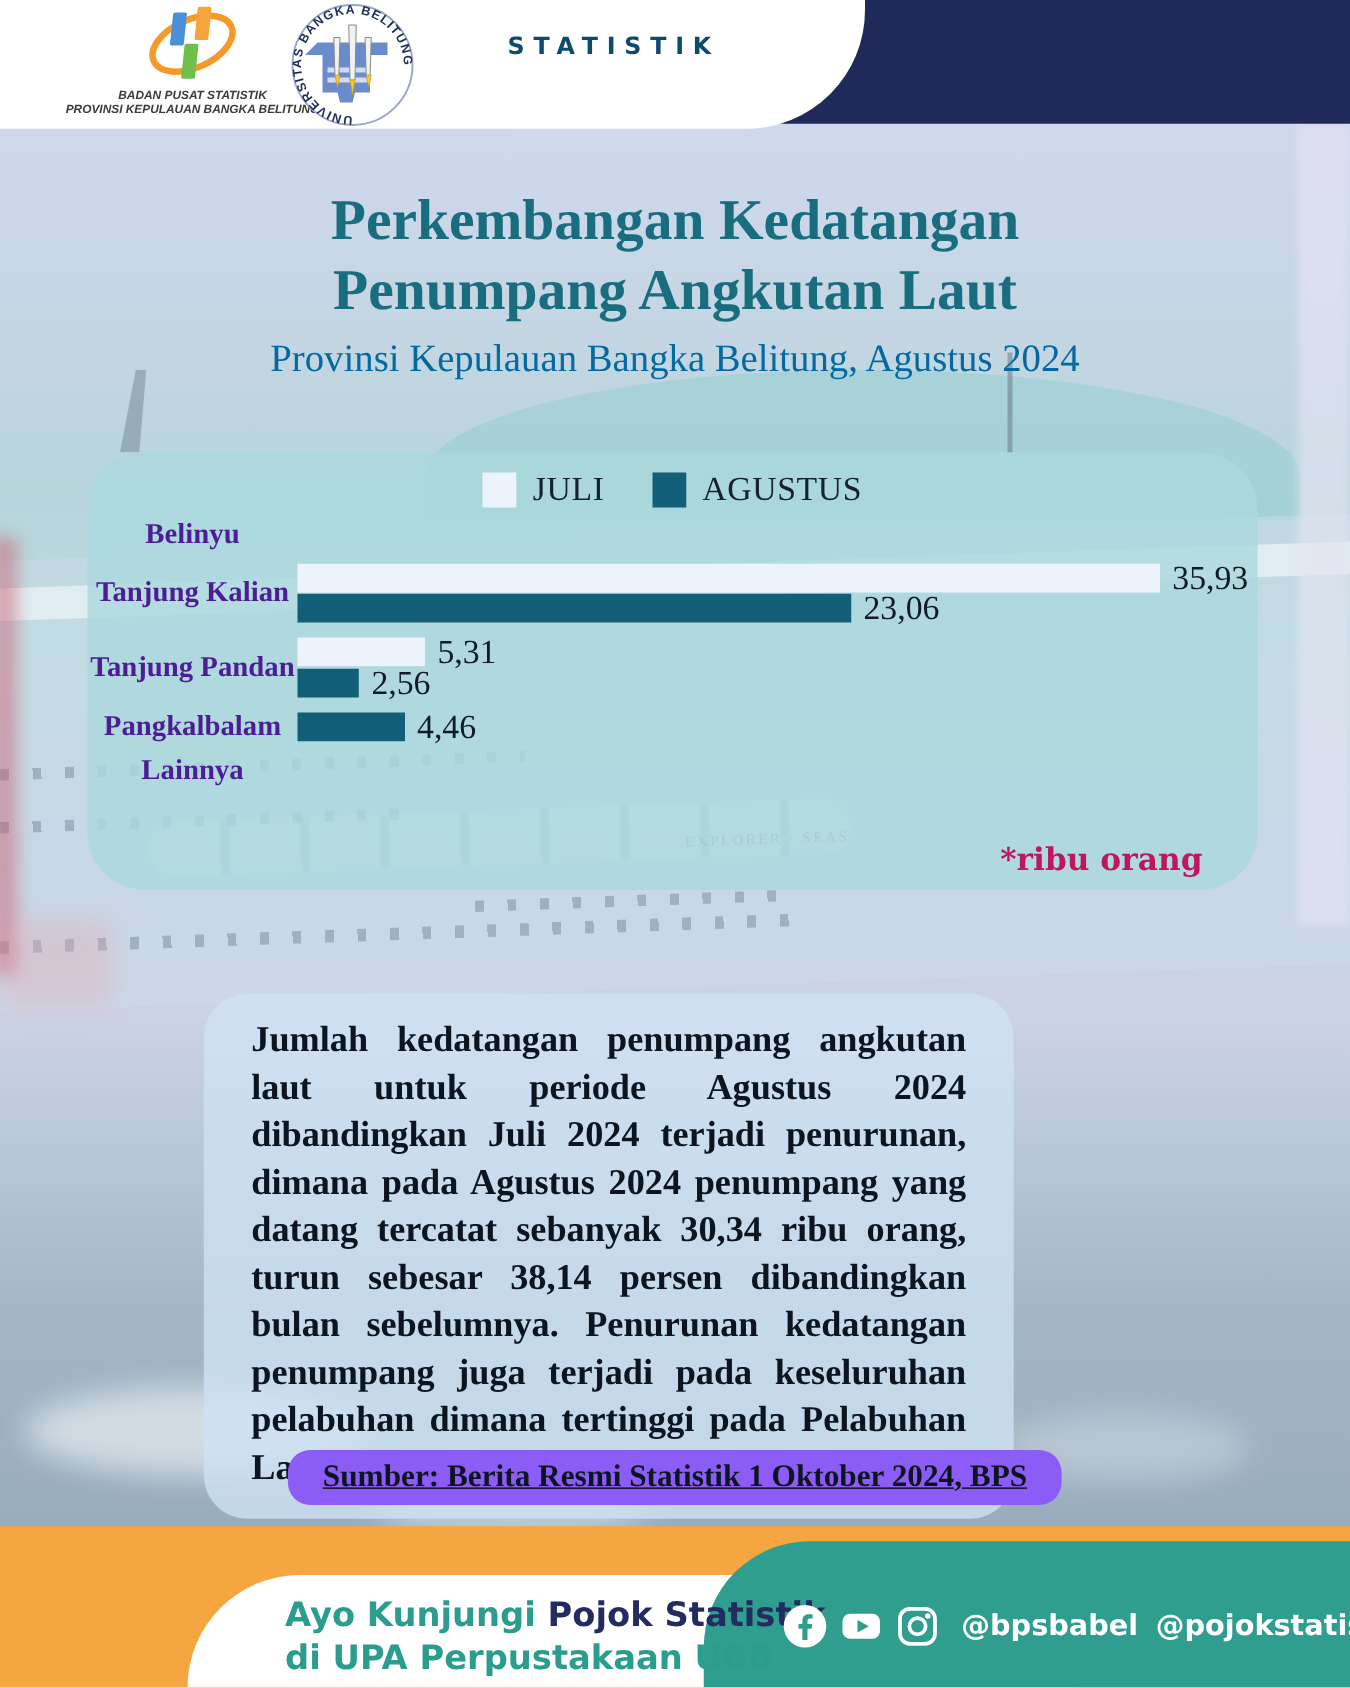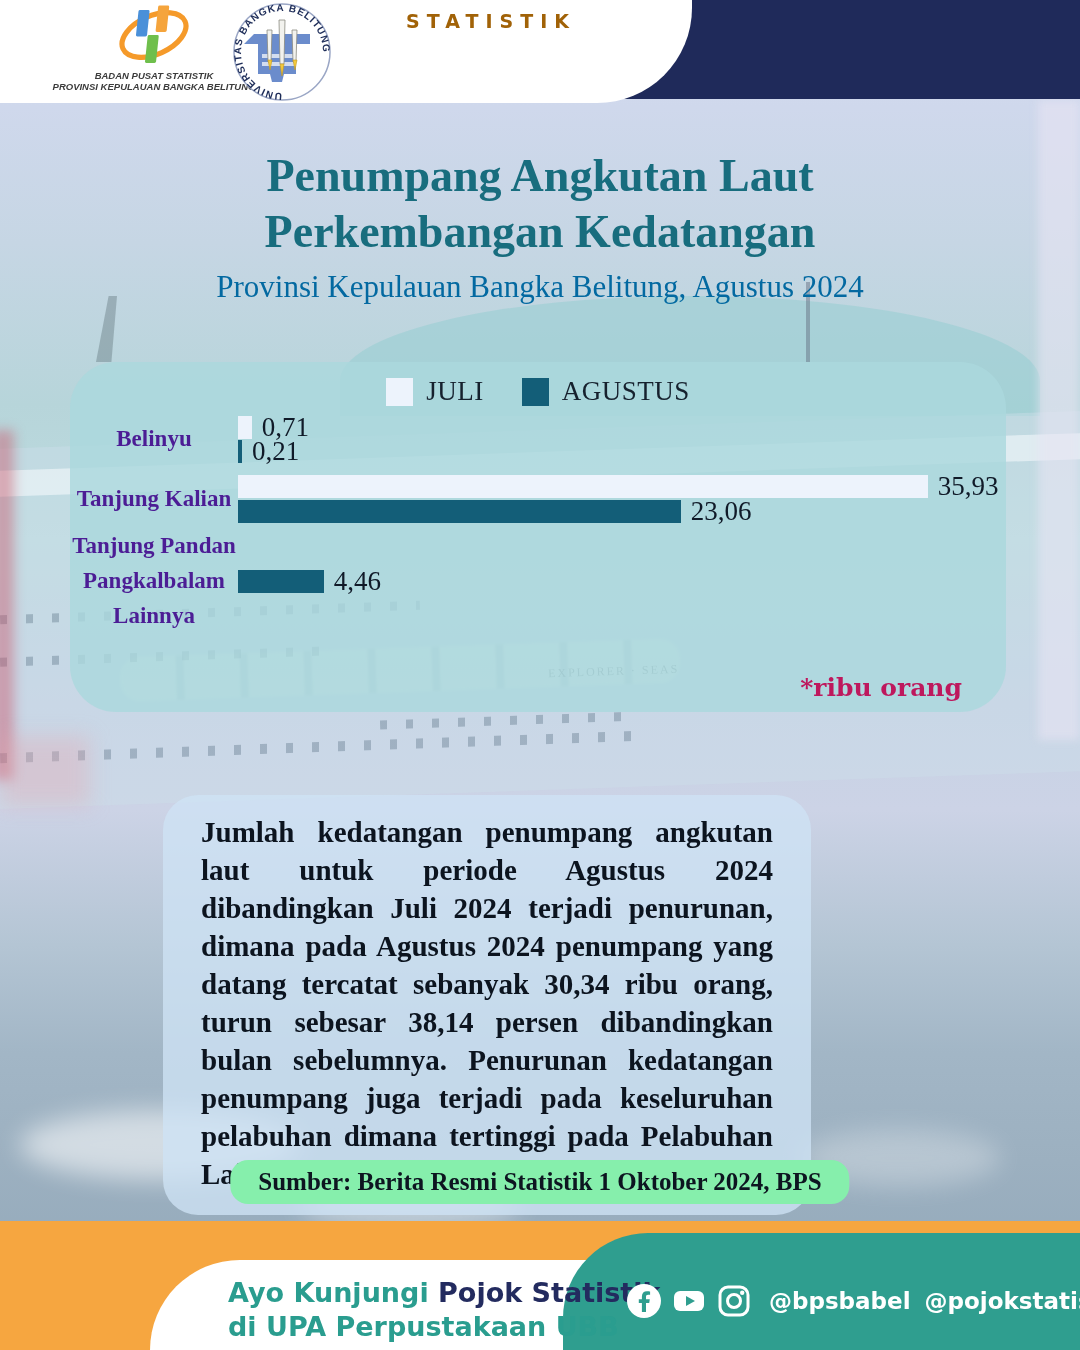--- a/index.html
+++ b/index.html
@@ -46,21 +46,21 @@
   .header-navy{position:absolute;left:0;top:0;width:1080px;height:99px;}
   .header-card{position:absolute;left:0;top:0;width:692px;height:103px;background:#ffffff;
       border-bottom-right-radius:95px;display:flex;align-items:center;}
   .bps-block{position:absolute;left:44px;top:4px;width:220px;text-align:center;}
   .bps-text{font:italic bold 9.5px "Liberation Sans",sans-serif;color:#3c3c3c;line-height:11px;}
   .ubb-block{position:absolute;left:232px;top:2px;}
   .pojok-block{position:absolute;left:386px;top:8px;width:210px;text-align:center;}
   .pojok-word{font-family:"DejaVu Sans",sans-serif;font-weight:800;font-size:54px;
       line-height:54px;letter-spacing:1px;}
   .pojok-sub{font-family:"DejaVu Sans",sans-serif;font-weight:700;font-size:19px;
-      letter-spacing:7px;color:#a16207;margin-top:2px;}
+      letter-spacing:7px;color:#0c4a6e;margin-top:18px;}
 
   
   .title-block{position:absolute;left:0;top:148px;width:1080px;text-align:center;}
   .title-line{font:bold 46px "Liberation Serif",serif;line-height:56px;}
   .subtitle{font:31px "Liberation Serif",serif;color:#0369a1;margin-top:9px;}
 
   
   .panel{position:absolute;left:70px;top:362px;width:936px;height:350px;
       background:rgba(171,216,221,.82);border-radius:46px;}
   .legend{position:absolute;left:0;top:14px;width:100%;display:flex;
@@ -81,21 +81,21 @@
 
   
   .summary-box{position:absolute;left:163px;top:795px;width:648px;
       background:rgba(206,227,245,.78);border-radius:35px;padding:18px 38px 22px 38px;
       box-sizing:border-box;}
   .summary-text{font:bold 29px/38px "Liberation Serif",serif;color:#0c141f;
       text-align:justify;}
 
   
   .source-pill{position:absolute;left:50%;top:1160px;transform:translateX(-50%);
-      background:#86efac;border-radius:18px;padding:8px 28px;white-space:nowrap;}
+      background:#8b5cf6;border-radius:18px;padding:8px 28px;white-space:nowrap;text-decoration:underline;}
   .source-text{font:bold 25px "Liberation Serif",serif;color:#0d1520;}
 
   
   .footer-orange{position:absolute;left:0;top:1221px;width:1080px;height:129px;}
   .footer-white{position:absolute;left:150px;top:1260px;width:710px;height:90px;
       background:#ffffff;border-top-left-radius:90px;}
   .footer-teal{position:absolute;left:563px;top:1233px;width:517px;height:117px;
       border-top-left-radius:85px;}
   .cta{position:absolute;left:228px;top:1276px;font-family:"DejaVu Sans",sans-serif;
       font-weight:700;font-size:27px;line-height:34px;}
@@ -167,65 +167,65 @@
       </div>
 
       <div class="pojok-block">
         <div class="pojok-sub">STATISTIK</div>
       </div>
 
     </div>
   </div>
 
   <div class="title-block">
+    <div class="title-line" style="color: rgb(24, 109, 126);">Perkembangan Kedatangan</div>
     <div class="title-line" style="color: rgb(24, 109, 126);">Penumpang Angkutan Laut</div>
-    <div class="title-line" style="color: rgb(24, 109, 126);">Perkembangan Kedatangan</div>
     <div class="subtitle">Provinsi Kepulauan Bangka Belitung, Agustus 2024</div>
   </div>
 
   <div class="panel">
     <div class="legend" id="chart-legend">
         <div class="lg-item">
           <span class="lg-swatch" style="background: rgb(237, 243, 252);"></span>
           <span class="lg-label">JULI</span>
         </div>
         <div class="lg-item">
           <span class="lg-swatch" style="background: rgb(19, 94, 120);"></span>
           <span class="lg-label">AGUSTUS</span>
         </div>
       </div>
     <div class="rows" id="chart-rows">
         <div class="crow">
           <div class="clabel">Belinyu</div>
-          <div class="cbars">
-            <div class="cline">
-              <div class="cbar" style="background: rgb(237, 243, 252); width: 1.775%; min-width: 3px;"></div>
-              <span class="cval">0,71</span>
-            </div>
-            <div class="cline">
-              <div class="cbar" style="background: rgb(19, 94, 120); width: 0.525%; min-width: 3px;"></div>
-              <span class="cval">0,21</span>
-            </div>
-          </div>
         </div>
         <div class="crow">
           <div class="clabel">Tanjung Kalian</div>
           <div class="cbars">
             <div class="cline">
               <div class="cbar" style="background: rgb(237, 243, 252); width: 89.825%; min-width: 3px;"></div>
               <span class="cval">35,93</span>
             </div>
             <div class="cline">
               <div class="cbar" style="background: rgb(19, 94, 120); width: 57.65%; min-width: 3px;"></div>
               <span class="cval">23,06</span>
             </div>
           </div>
         </div>
         <div class="crow">
           <div class="clabel">Tanjung Pandan</div>
+          <div class="cbars">
+            <div class="cline">
+              <div class="cbar" style="background: rgb(237, 243, 252); width: 13.275%; min-width: 3px;"></div>
+              <span class="cval">5,31</span>
+            </div>
+            <div class="cline">
+              <div class="cbar" style="background: rgb(19, 94, 120); width: 6.4%; min-width: 3px;"></div>
+              <span class="cval">2,56</span>
+            </div>
+          </div>
         </div>
         <div class="crow">
           <div class="clabel">Pangkalbalam</div>
           <div class="cbars">
             <div class="cline">
               <div class="cbar" style="background: rgb(19, 94, 120); width: 11.15%; min-width: 3px;"></div>
               <span class="cval">4,46</span>
             </div>
           </div>
         </div>

